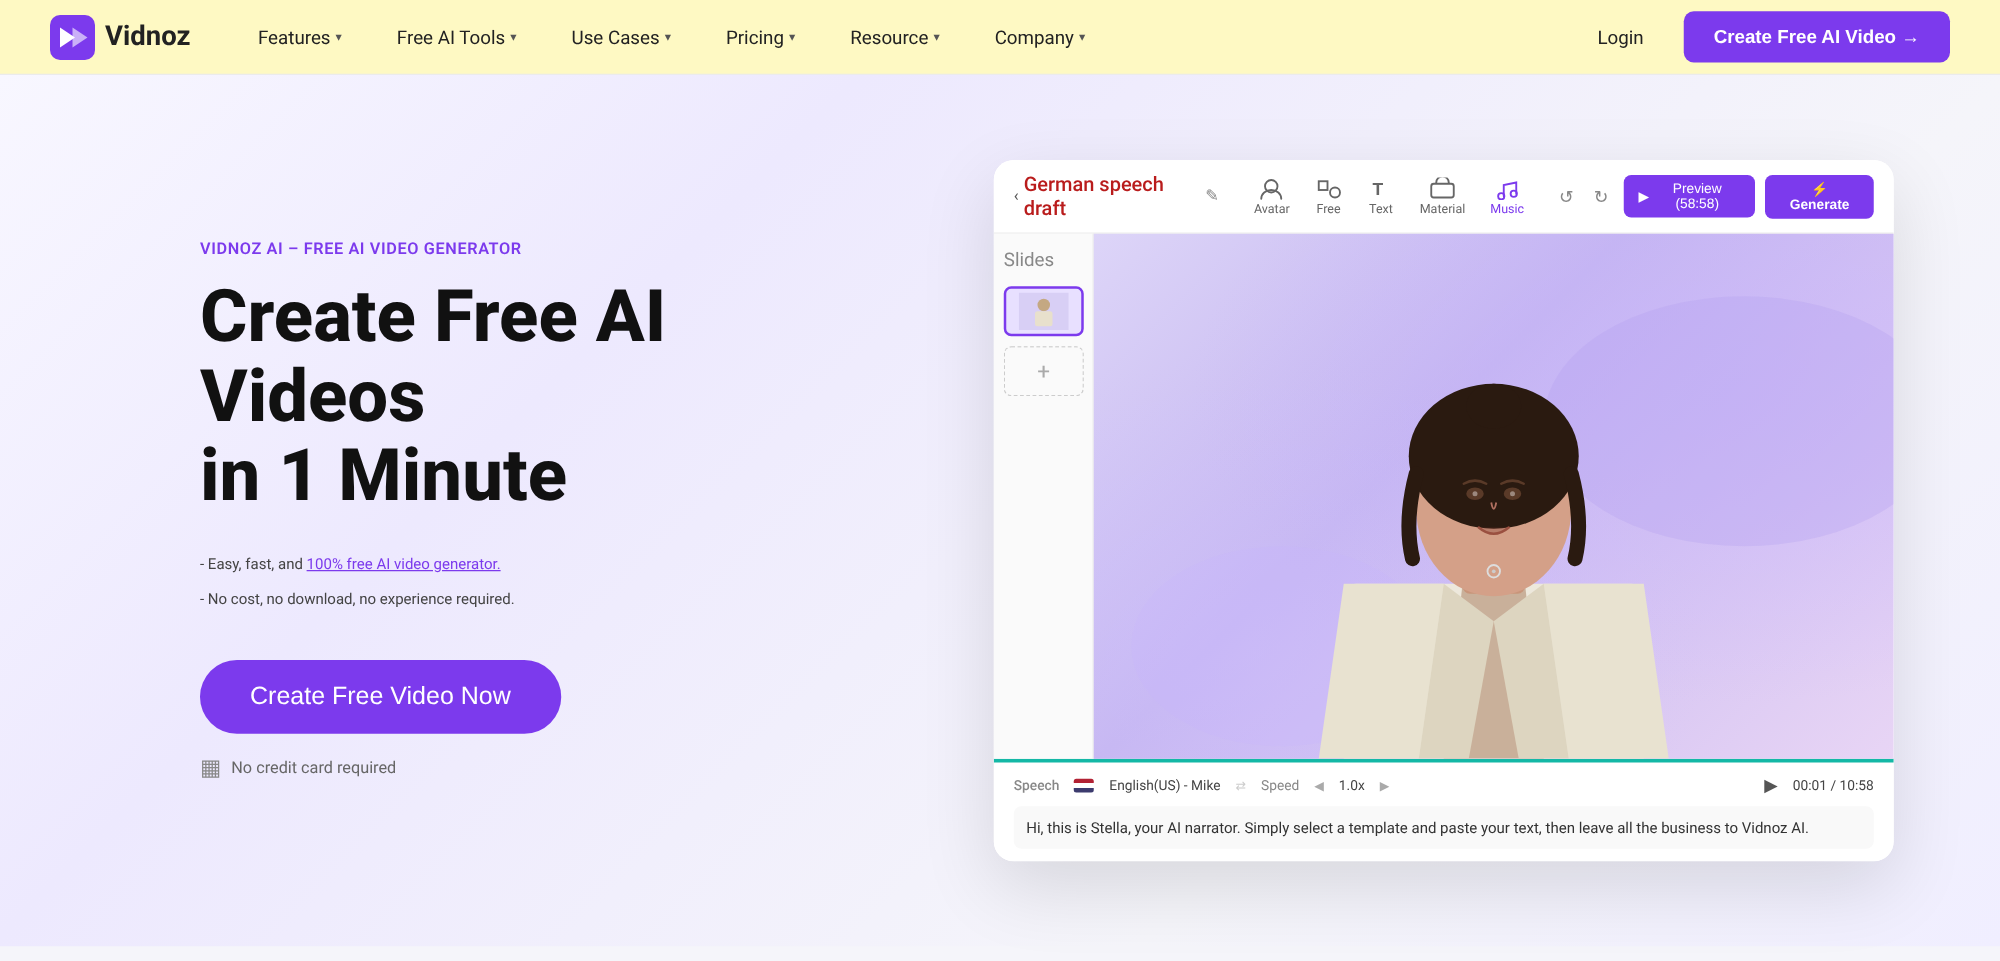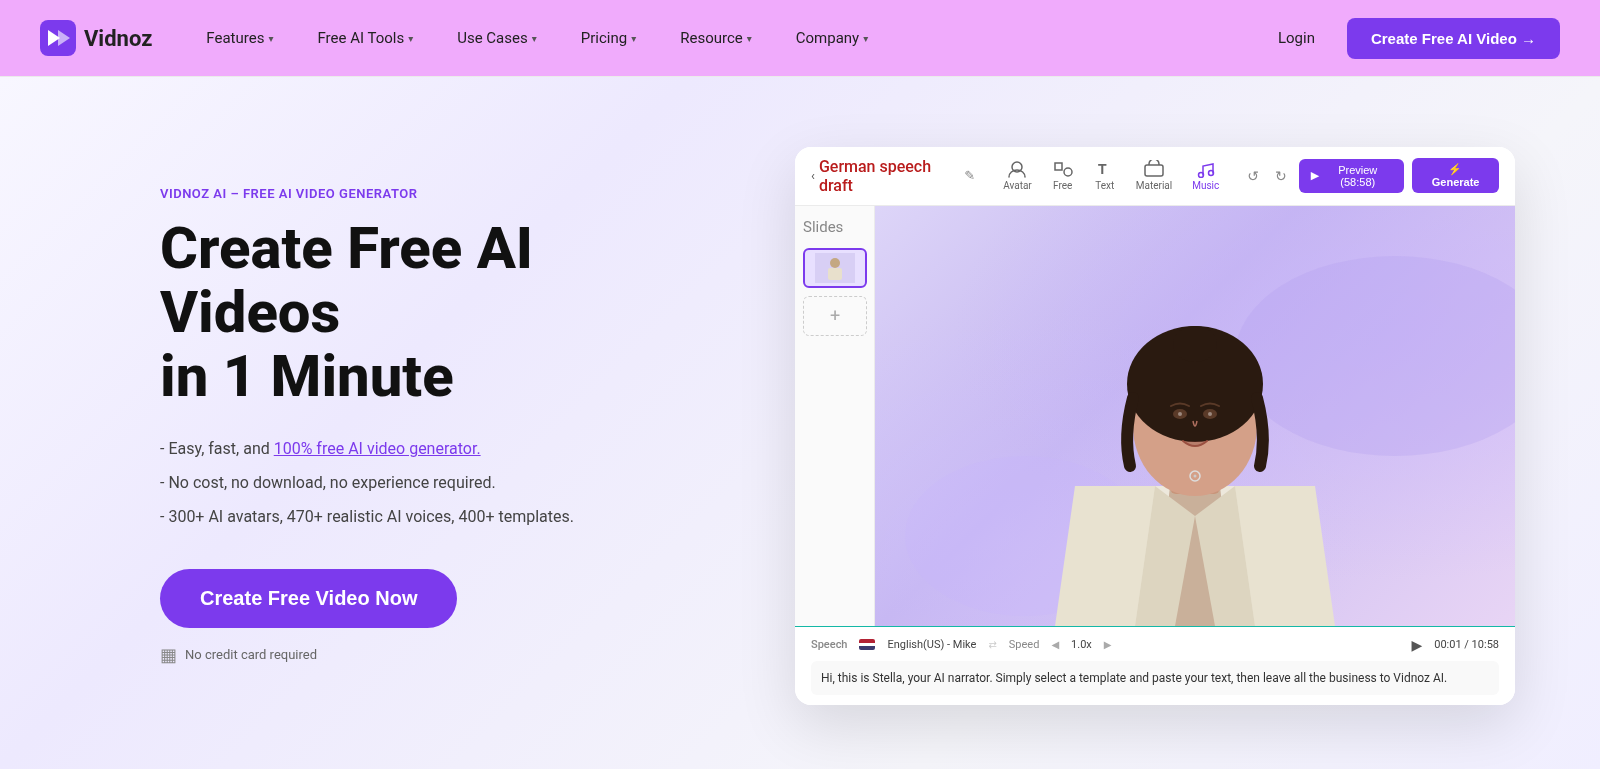--- a/index.html
+++ b/index.html
@@ -6,26 +6,26 @@
     body {
       font-family: -apple-system, BlinkMacSystemFont, 'Segoe UI', Roboto, sans-serif;
       background: #f5f5fa;
       width: 1600px;
       min-height: 769px;
       overflow-x: hidden;
     }
 
     
     .navbar {
-      background: #f0abfc;
+      background: #fef9c3;
       border-bottom: 1px solid #ebebeb;
       display: flex;
       align-items: center;
       padding: 0 40px;
-      height: 77px;
+      height: 60px;
       position: relative;
       z-index: 10;
     }
     .logo {
       display: flex;
       align-items: center;
       gap: 8px;
       margin-right: 40px;
       text-decoration: none;
     }
@@ -111,37 +111,37 @@
       font-weight: 800;
       color: #111;
       line-height: 1.1;
       margin-bottom: 28px;
     }
     .hero-bullets {
       list-style: none;
       margin-bottom: 40px;
     }
     .hero-bullets li {
-      font-size: 16px;
+      font-size: 12px;
       color: #444;
       margin-bottom: 10px;
       line-height: 1.5;
     }
     .hero-bullets .highlight {
       color: #7c3aed;
       text-decoration: underline;
     }
     .cta-main-btn {
       background: #7c3aed;
       color: white;
       border: none;
       padding: 18px 40px;
       border-radius: 50px;
       font-size: 20px;
-      font-weight: 700;
+      font-weight: 400;
       cursor: pointer;
       display: inline-block;
       margin-bottom: 16px;
     }
     .no-credit {
       display: flex;
       align-items: center;
       gap: 8px;
       font-size: 13px;
       color: #666;
@@ -314,21 +314,21 @@
       position: relative;
       z-index: 2;
       display: flex;
       align-items: flex-end;
       justify-content: center;
       width: 100%;
       height: 100%;
     }
 
     .mockup-bottom {
-      border-top: 1px solid #14b8a6;
+      border-top: 3px solid #14b8a6;
       padding: 10px 16px;
       background: #fff;
     }
     .mockup-bottom-row1 {
       display: flex;
       align-items: center;
       gap: 12px;
       margin-bottom: 8px;
     }
     .speech-label {
@@ -425,21 +425,20 @@
     <div class="hero-badge">Vidnoz AI – FREE AI VIDEO GENERATOR</div>
     <h1 class="hero-title">
       <span>Create Free AI Videos</span><br>
       <span>in 1 Minute</span>
     </h1>
     <ul class="hero-bullets">
       <li>
         - Easy, fast, and <span class="highlight">100% free AI video generator.</span>
       </li>
       <li>- No cost, no download, no experience required.</li>
-      <li>- 300+ AI avatars, 470+ realistic AI voices, 400+ templates.</li>
     </ul>
     <button class="cta-main-btn">Create Free Video Now</button>
     <div class="no-credit">
       <span class="card-icon">▦</span>
       <span>No credit card required</span>
     </div>
   </div>
 
   <div class="hero-right">
     <div class="app-mockup">

